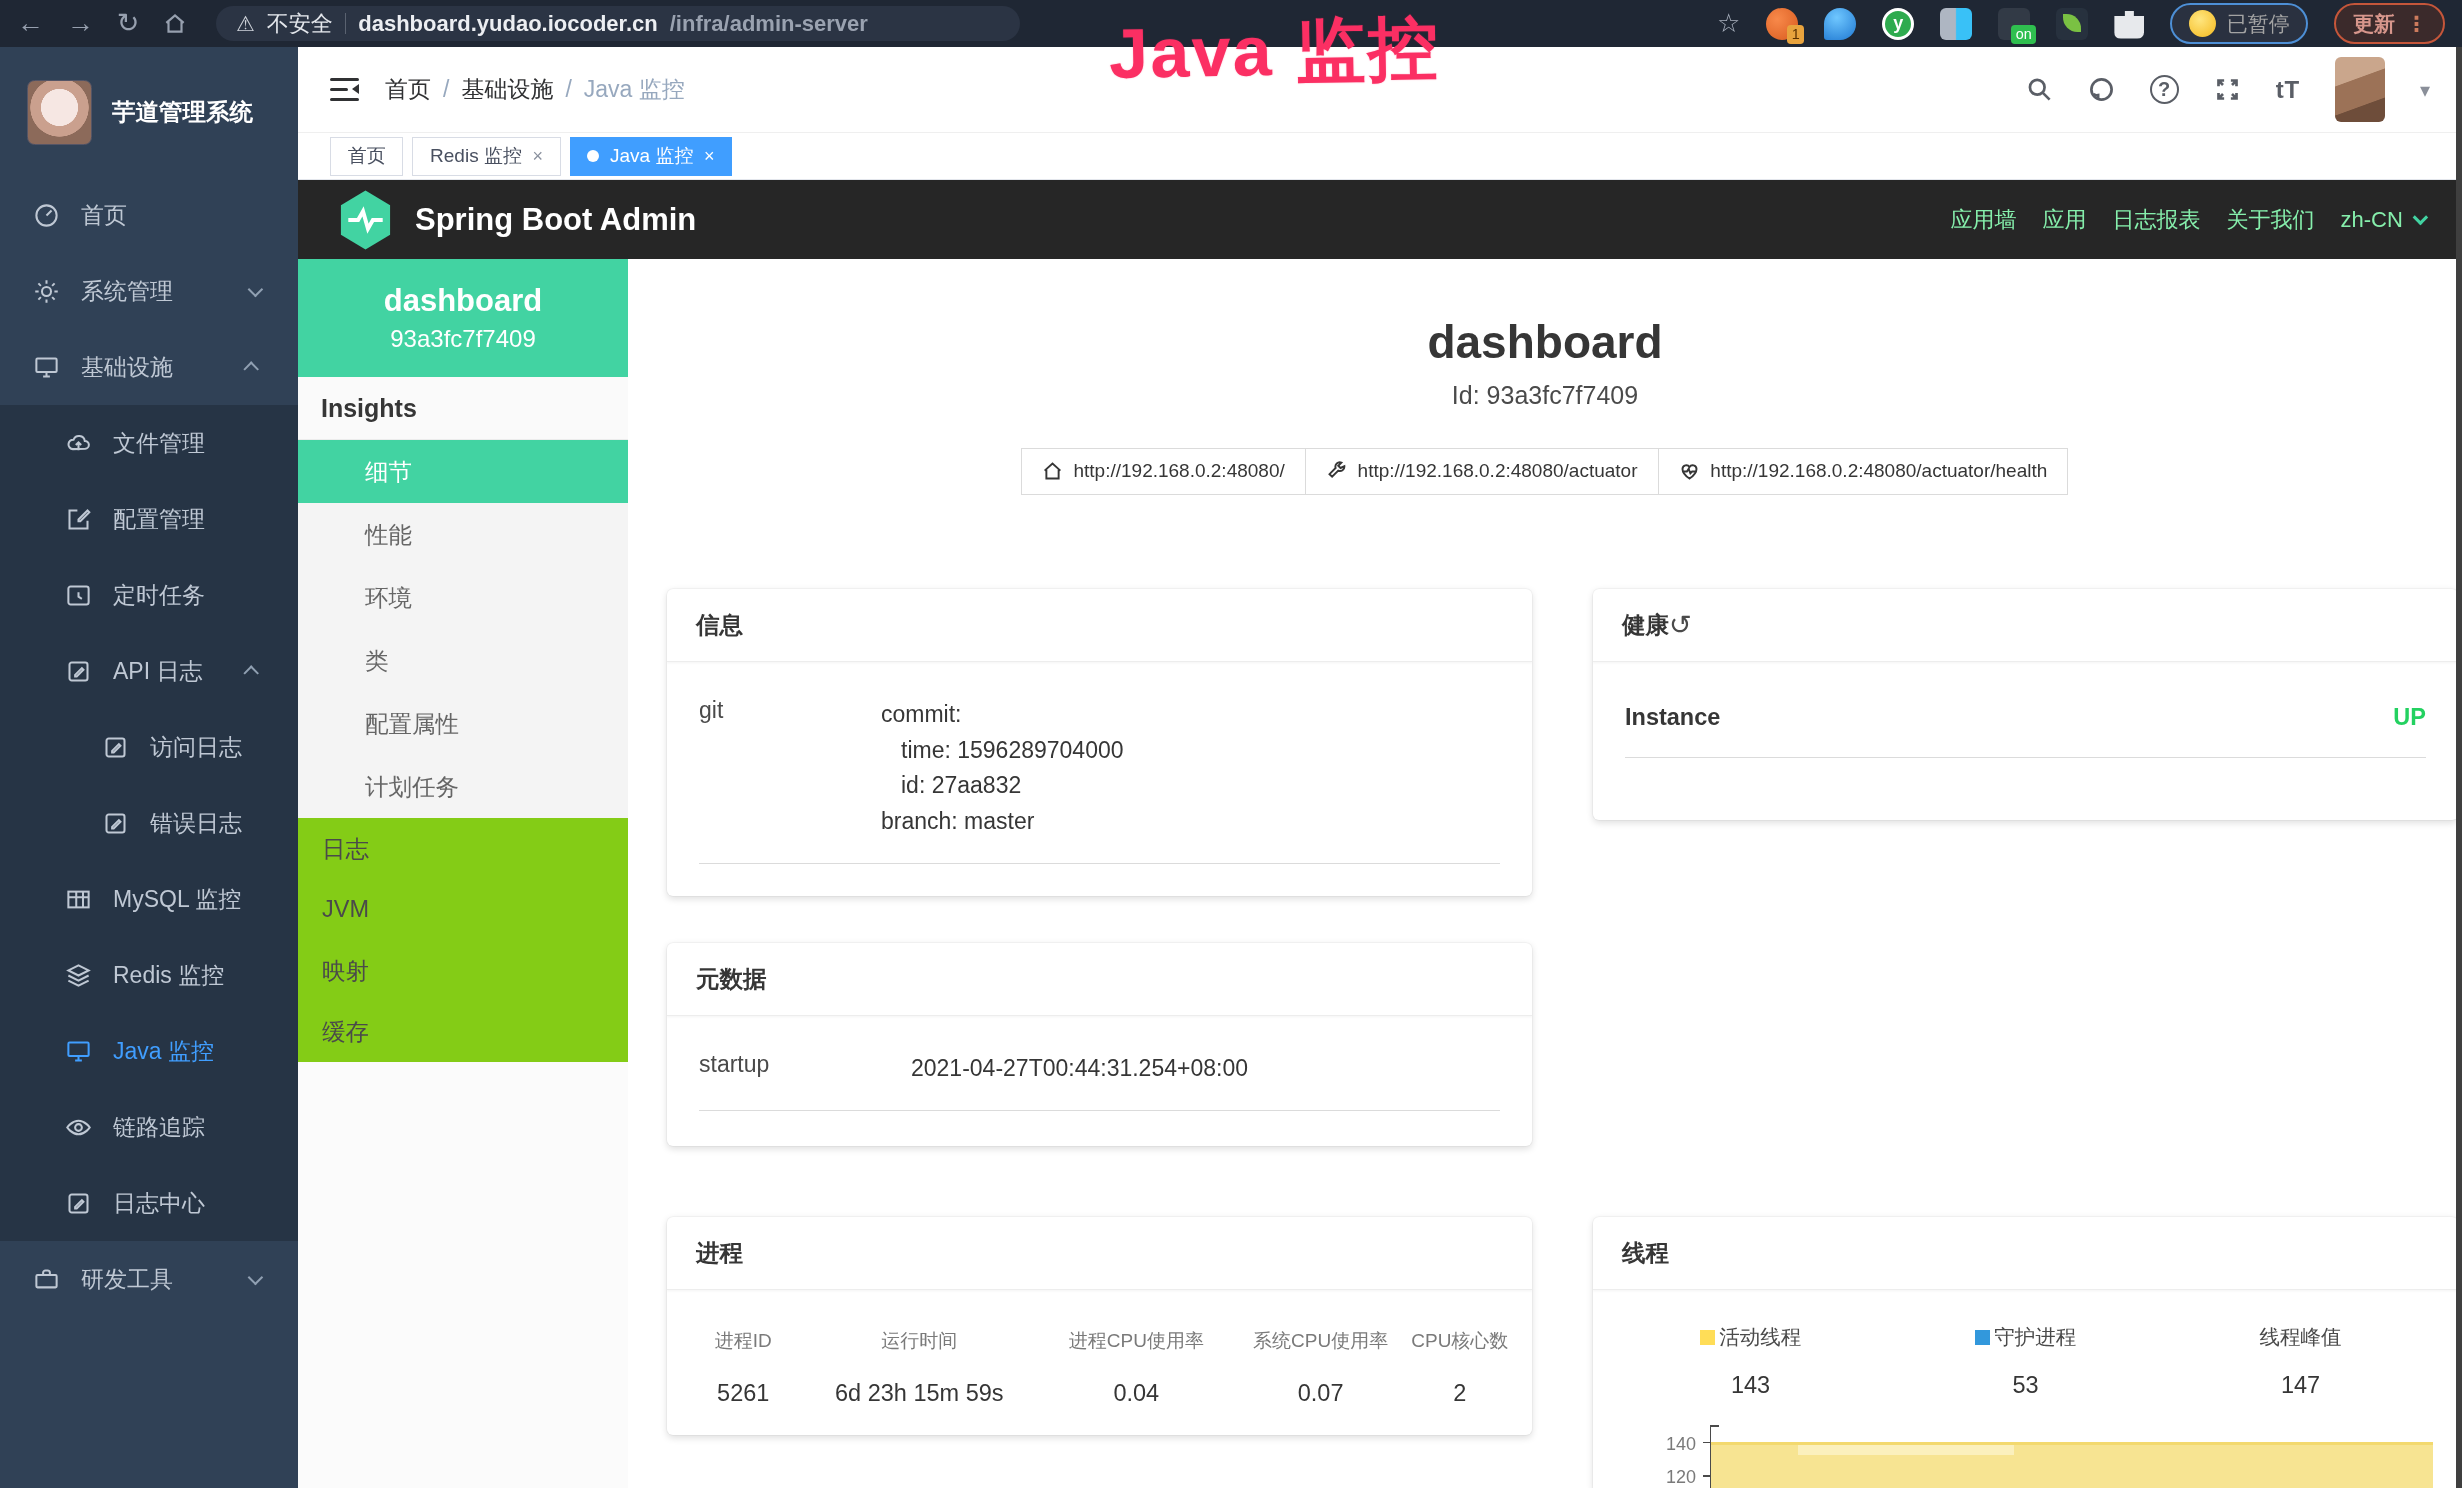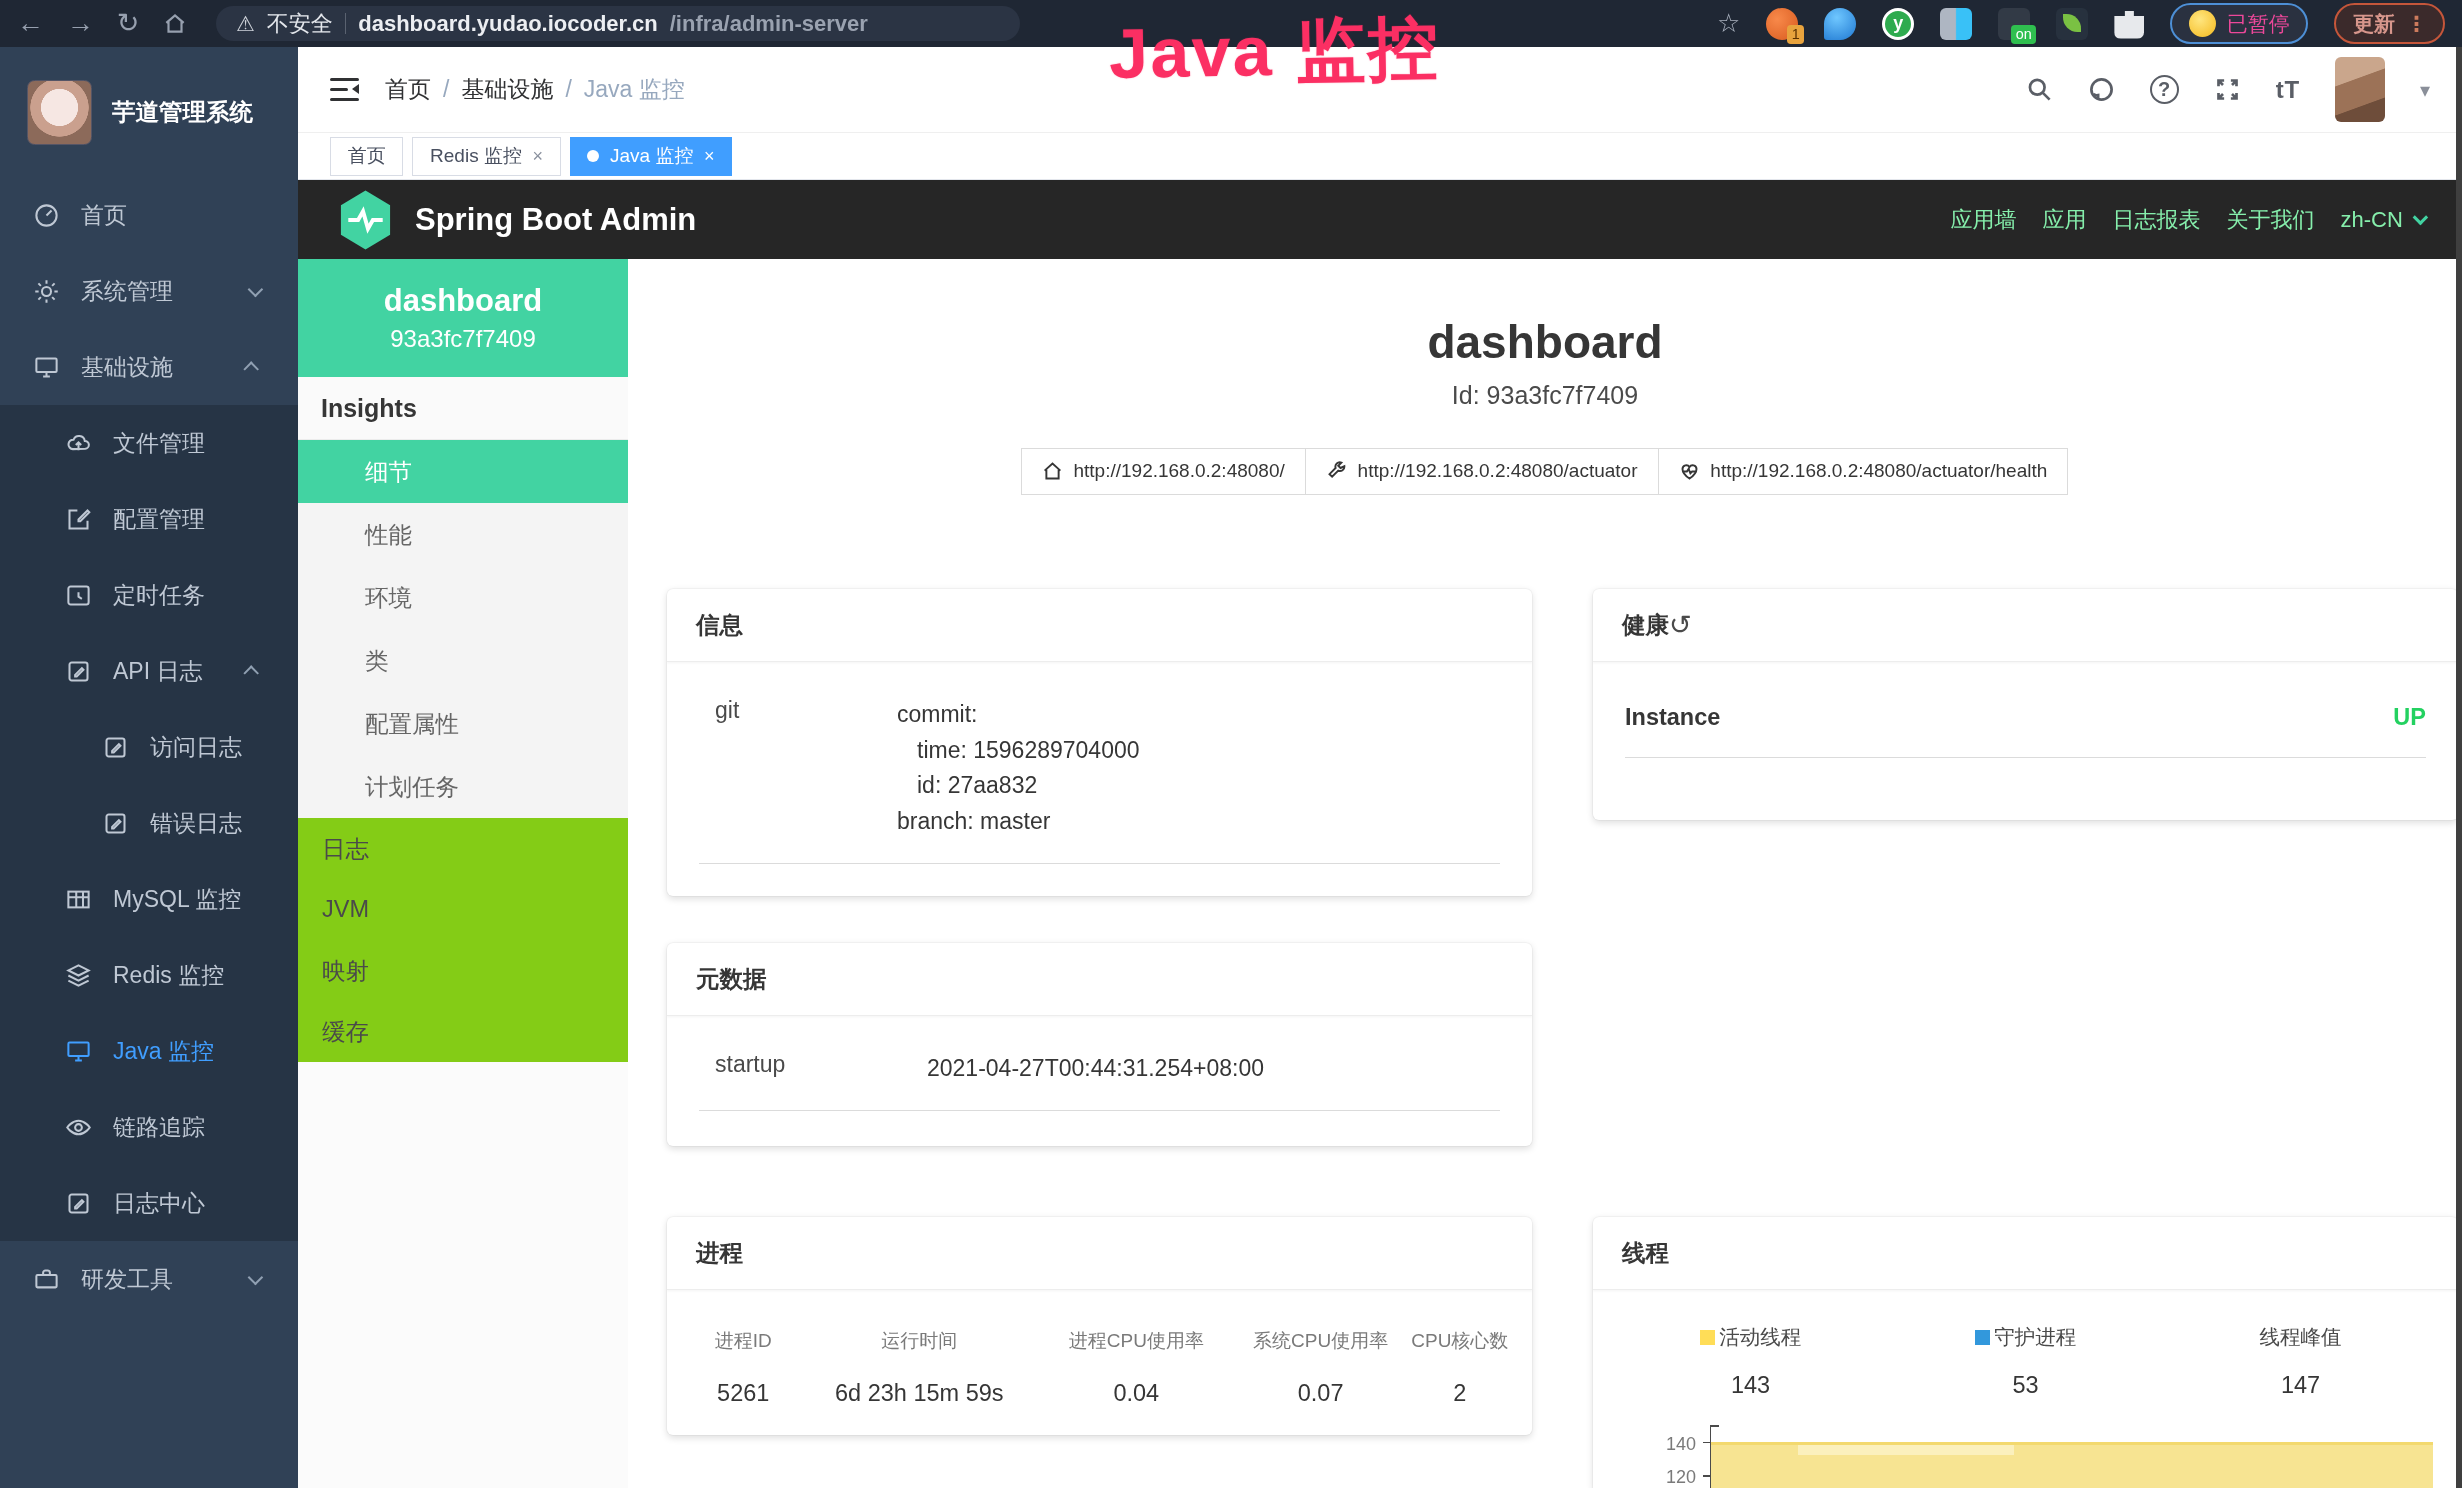--- a/index.html
+++ b/index.html
@@ -24,21 +24,21 @@
   .ext-orange .badge { background:#e8a33d; color:#5a3000; }
   .ext-pin { background:radial-gradient(circle at 40% 30%, #6fc7ff, #1f78d1); border-radius:50% 50% 50% 3px; }
   .ext-y { background:#2eab4f; border:3px solid #fff; display:flex; align-items:center; justify-content:center; color:#fff; font-size:18px; font-weight:bold; }
   .ext-grid { border-radius:6px; background:linear-gradient(90deg,#aeb6c2 48%,#39c1f7 52%); }
   .ext-on { border-radius:6px; background:#323a46; }
   .ext-on .badge { background:#2fbf4f; }
   .ext-leaf { border-radius:6px; background:#27313e; }
   .ext-leaf:after { content:""; position:absolute; left:6.8px; top:6px; width:18px; height:18px; background:#7ac143; border-radius:0 80% 0 80%; }
   .puzzle { width:30px; height:30px; background:#e7e9ec; border-radius:6.8px; clip-path:polygon(0 25%,35% 25%,35% 8%,65% 8%,65% 25%,100% 25%,100% 100%,0 100%); }
   .chip { display:flex; align-items:center; gap:10.6px; border-radius:23px; padding:4.6px 16.7px; font-size:21px; }
-  .chip-profile { border:2.3px solid #4d8fd6; background:#2a3140; color:#ec4899;text-align:right; }
+  .chip-profile { border:2.3px solid #4d8fd6; background:#2a3140; color:#a3a3a3;text-align:right; }
   .face { width:27px; height:27px; border-radius:50%; background:radial-gradient(circle at 40% 35%, #ffe680, #f4b91e); position:relative; }
   .chip-update { border:2.3px solid #c5563a; background:#3b2a2b; color:#d7968c; font-weight:bold; }
   .chip-update .dots { font-size:21px; color:#cd7b5d; }
 
   
   .app { display:flex; height:1442px; }
 
   
   .sidebar { width:298px; flex-shrink:0; background:#304156; color:#bfc8d4; display:flex; flex-direction:column; }
   .logo-row { height:130px; display:flex; align-items:center; gap:20px; padding:14px 27px; }
@@ -108,21 +108,21 @@
   .link-chip { display:flex; align-items:center; gap:10.6px; border:0.8px solid #dbdbdb; background:#fff; padding:11.4px 20px; font-size:19px; color:#363636; margin-left:-0.8px; }
   .lic { width:21px; height:21px; stroke:#363636; fill:none; stroke-width:2.2; }
 
   .grid { position:absolute; top:330px; left:39px; right:35px; display:flex; gap:61px; }
   .col { width:865px; flex-shrink:0; display:flex; flex-direction:column; }
   .card { background:#fff; border-radius:6px; box-shadow:0 2.3px 7.6px rgba(0,0,0,.13), 0 0 0 0.8px rgba(0,0,0,.04); overflow:hidden; }
   .card-h { display:flex; align-items:center; justify-content:flex-start; padding:20px 29px; font-size:23.5px; font-weight:bold; color:#363636; border-bottom:1.5px solid #ededed; box-shadow:0 1.5px 2.3px rgba(0,0,0,.04); }
   .hist { font-size:27px; color:#4a4a4a; font-weight:normal; }
   .card-b { padding:35px 32px 23px; }
   .kv { display:flex; border-bottom:1.5px solid #dbdbdb; padding-bottom:23px; }
-  .kv .k { width:182px; flex-shrink:0; font-size:23px; color:#4a4a4a;margin-left:16px; }
+  .kv .k { width:182px; flex-shrink:0; font-size:23px; color:#4a4a4a; }
   .kv .v { font-size:23px; color:#363636; line-height:1.55; }
   .kv .v .ind { padding-left:20px; }
   .row-sb { display:flex; justify-content:space-between; align-items:center; border-bottom:1.5px solid #dbdbdb; padding-bottom:26px; }
   .row-sb .k { font-size:23.5px; font-weight:bold; color:#363636; }
   .up { font-size:23.5px; font-weight:bold; color:#23d160; }
   .meta .k { width:212px; }
 
   .ptable { display:flex; flex-wrap:wrap; padding:7.6px 0 20px; }
   .pc { text-align:center; }
   .pc.h { font-size:19px; color:#7a7a7a; padding-bottom:26px; }

